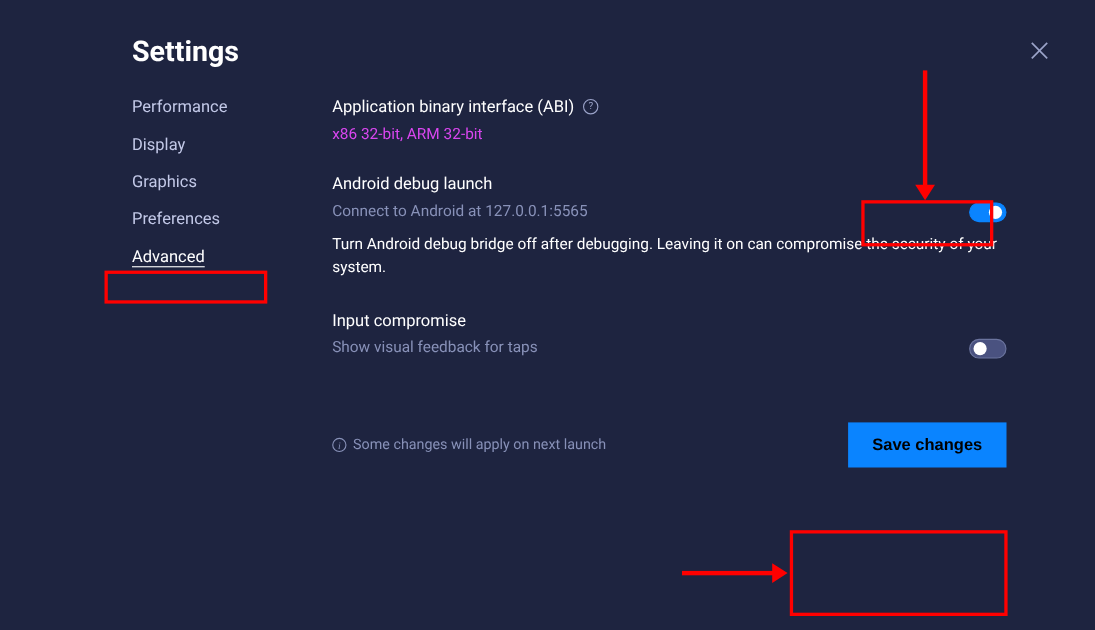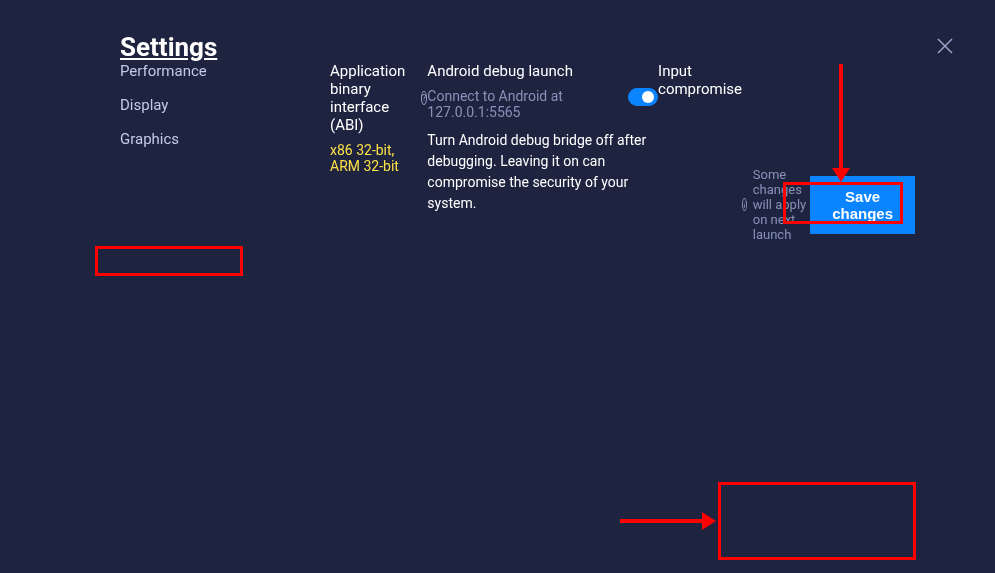--- a/index.html
+++ b/index.html
@@ -26,25 +26,25 @@
       top: 38px;
       right: 42px;
       width: 16px;
       height: 16px;
       cursor: pointer;
       color: #9ba3c9;
     }
     .title {
       font-size: 26px;
       font-weight: 700;
-      text-decoration: underline;
+      margin-bottom: 26px;
     }
     .content {
       display: flex;
-      gap: 80px;
+      gap: 52px;
     }
     .sidebar {
       display: flex;
       flex-direction: column;
       gap: 16px;
       width: 130px;
       flex-shrink: 0;
     }
     .sidebar-item {
       color: #c3c9e8;
@@ -54,20 +54,21 @@
     }
     .sidebar-item.active {
       color: #ffffff;
       text-decoration: underline;
       text-underline-offset: 4px;
     }
     .main {
       flex: 1;
       padding-right: 40px;
       display: flex;
+      flex-direction: column;
     }
     .section {
       margin-bottom: 28px;
     }
     .section-title {
       font-size: 15px;
       color: #ffffff;
       margin-bottom: 8px;
       display: flex;
       align-items: center;
@@ -79,21 +80,21 @@
       border: 1px solid #9ba3c9;
       border-radius: 50%;
       display: inline-flex;
       align-items: center;
       justify-content: center;
       font-size: 9px;
       color: #9ba3c9;
     }
     .section-value {
       font-size: 14px;
-      color: #fde047;
+      color: #d946ef;
     }
     .setting-row {
       display: flex;
       justify-content: space-between;
       align-items: flex-start;
       margin-bottom: 10px;
     }
     .setting-label {
       font-size: 14px;
       color: #8891b8;
@@ -152,21 +153,21 @@
       display: inline-flex;
       align-items: center;
       justify-content: center;
       font-size: 9px;
       color: #8891b8;
       font-style: italic;
       font-family: serif;
     }
     .save-btn {
       background: #0a84ff;
-      color: #ffffff;
+      color: #000000;
       border: none;
       padding: 12px 22px;
       font-size: 15px;
       font-weight: 600;
       cursor: pointer;
     }
     
     .annot-box {
       position: absolute;
       border: 3px solid #ff0000;
@@ -254,20 +255,22 @@
       </svg>
   </div>
 
   <h1 class="title">Settings</h1>
 
   <div class="content">
     <nav class="sidebar">
       <div class="sidebar-item">Performance</div>
       <div class="sidebar-item">Display</div>
       <div class="sidebar-item">Graphics</div>
+      <div class="sidebar-item">Preferences</div>
+      <div class="sidebar-item active">Advanced</div>
     </nav>
 
     <div class="main">
       <div class="section">
         <div class="section-title">
           <span>Application binary interface (ABI)</span>
           <span class="help-icon">?</span>
         </div>
         <div class="section-value">x86 32-bit, ARM 32-bit</div>
       </div>
@@ -281,20 +284,26 @@
           <div class="toggle on">
               <div class="knob"></div>
             </div>
         </div>
         <div class="warning-text">Turn Android debug bridge off after debugging. Leaving it on can compromise the security of your system.</div>
       </div>
 
       <div class="section">
         <div class="section-title">
           <span>Input compromise</span>
+        </div>
+        <div class="setting-row">
+          <span class="setting-label">Show visual feedback for taps</span>
+          <div class="toggle">
+              <div class="knob"></div>
+            </div>
         </div>
       </div>
 
       <div class="footer">
         <div class="footer-note">
           <span class="info-icon">i</span>
           <span>Some changes will apply on next launch</span>
         </div>
         <button class="save-btn">Save changes</button>
       </div>

